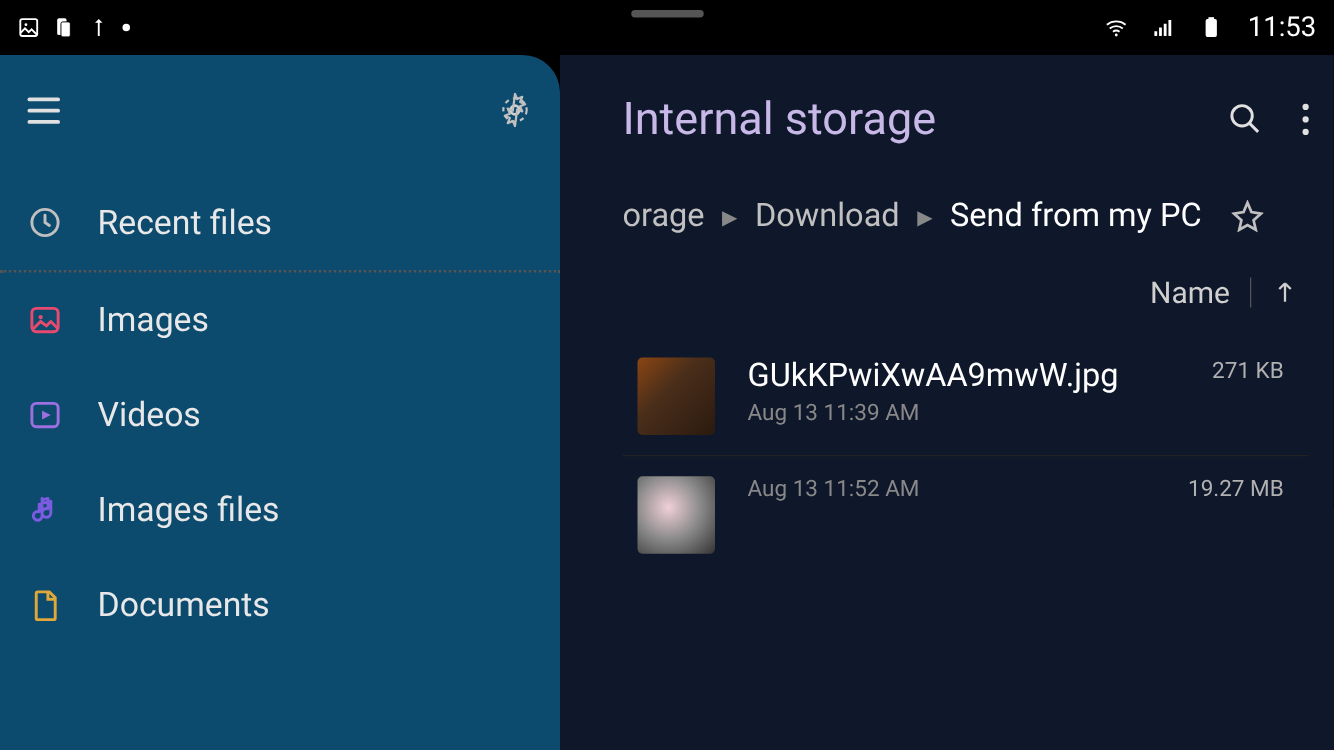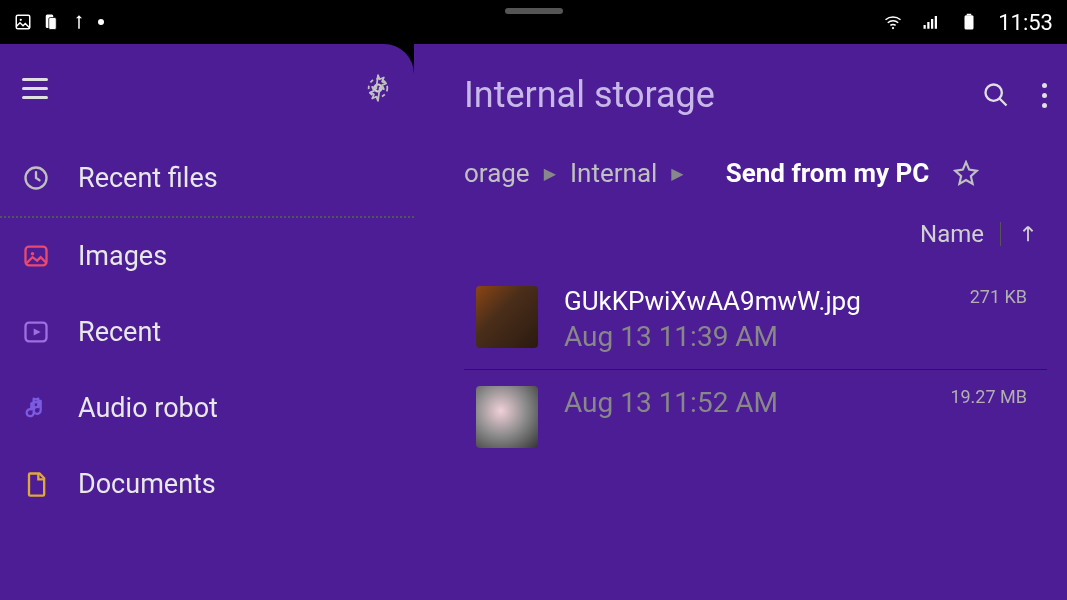--- a/index.html
+++ b/index.html
@@ -57,22 +57,22 @@
       width: 6px;
       height: 6px;
       background: #fff;
       border-radius: 50%;
     }
     .main-area {
       display: flex;
       height: calc(100% - 44px);
     }
     .sidebar {
-      width: 414px;
-      background: #4c1d95;
+      width: 448px;
+      background: #0c4a6e;
       border-top-right-radius: 30px;
       padding-top: 30px;
     }
     .sidebar-header {
       display: flex;
       justify-content: space-between;
       align-items: center;
       padding: 0 22px 38px 22px;
     }
     .hamburger {
@@ -112,21 +112,21 @@
       color: #e8e8e8;
     }
     .dotted-divider {
       border: none;
       border-top: 2px dotted #555;
       margin: 0;
     }
     .content {
       flex: 1;
       padding: 30px 20px 0 50px;
-      background: #4c1d95;
+      background: #0f172a;
     }
     .content-header {
       display: flex;
       justify-content: space-between;
       align-items: center;
       margin-bottom: 42px;
     }
     .content-title {
       font-size: 36px;
       font-weight: 400;
@@ -163,22 +163,21 @@
       gap: 14px;
       margin-bottom: 32px;
       font-size: 26px;
       color: #c0c0c0;
     }
     .breadcrumb-item {
       cursor: pointer;
     }
     .breadcrumb-current {
       color: #fff;
-      font-weight: 700;
-      margin-left: 28px;
+      font-weight: 400;
     }
     .breadcrumb-arrow {
       color: #888;
       font-size: 16px;
     }
     .star-icon {
       width: 26px;
       height: 26px;
       fill: none;
       stroke: #c0c0c0;
@@ -234,21 +233,21 @@
     }
     .file-info {
       flex: 1;
     }
     .file-name {
       font-size: 26px;
       color: #fff;
       margin-bottom: 4px;
     }
     .file-date {
-      font-size: 28px;
+      font-size: 18px;
       color: #888;
     }
     .file-size {
       font-size: 18px;
       color: #b0b0b0;
       padding-right: 8px;
     }
   </style>
 </head>
 <body>
@@ -322,28 +321,28 @@
           <path d="M4 18l5-5 4 3 3-3 5 5" fill="none" stroke="#e84a6f" stroke-width="2"></path>
         </svg>
       <span class="sidebar-label">Images</span>
     </div>
 
     <div class="sidebar-item">
       <svg class="sidebar-icon" viewBox="0 0 24 24">
           <rect x="3" y="4" width="18" height="16" rx="3" fill="none" stroke="#9d6fe0" stroke-width="2"></rect>
           <path d="M10 9l6 3-6 3z" fill="#9d6fe0"></path>
         </svg>
-      <span class="sidebar-label">Recent</span>
+      <span class="sidebar-label">Videos</span>
     </div>
 
     <div class="sidebar-item">
       <svg class="sidebar-icon" viewBox="0 0 24 24">
           <path d="M10 4v12a3 3 0 11-2-2.8V8l8-2v8a3 3 0 11-2-2.8V4l-4 1z" fill="none" stroke="#7b5be0" stroke-width="2" stroke-linejoin="round"></path>
         </svg>
-      <span class="sidebar-label">Audio robot</span>
+      <span class="sidebar-label">Images files</span>
     </div>
 
     <div class="sidebar-item">
       <svg class="sidebar-icon" viewBox="0 0 24 24">
           <path d="M7 3h8l4 4v14a1 1 0 01-1 1H7a1 1 0 01-1-1V4a1 1 0 011-1z" fill="none" stroke="#e0a838" stroke-width="2"></path>
           <path d="M14 3v5h5" fill="none" stroke="#e0a838" stroke-width="2"></path>
         </svg>
       <span class="sidebar-label">Documents</span>
     </div>
   </div>
@@ -360,21 +359,21 @@
           <span></span>
             <span></span>
             <span></span>
         </div>
       </div>
     </div>
 
     <div class="breadcrumb">
       <span class="breadcrumb-item">orage</span>
       <span class="breadcrumb-arrow">▶</span>
-      <span class="breadcrumb-item">Internal</span>
+      <span class="breadcrumb-item">Download</span>
       <span class="breadcrumb-arrow">▶</span>
       <span class="breadcrumb-current">Send from my PC</span>
       <svg class="star-icon" viewBox="0 0 24 24">
           <path d="M12 2l2.9 6.9L22 10l-5.5 5 1.6 7L12 18.5 5.9 22l1.6-7L2 10l7.1-1.1z"></path>
         </svg>
     </div>
 
     <div class="sort-bar">
       <svg class="sort-icon" viewBox="0 0 24 24">
           <path d="M4 6h12M4 12h8M4 18h4M18 4v16m0 0l-3-3m3 3l3-3"></path>

